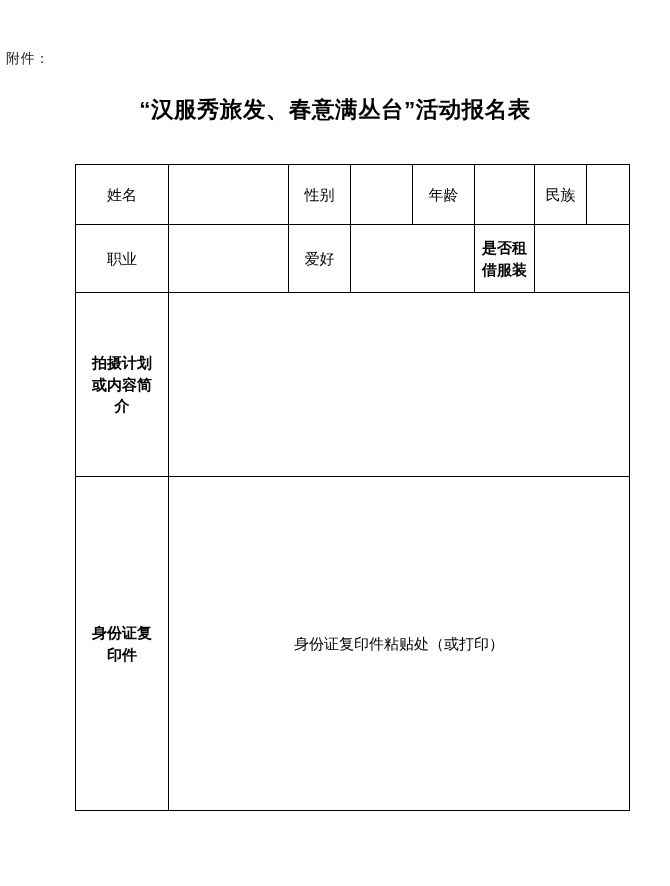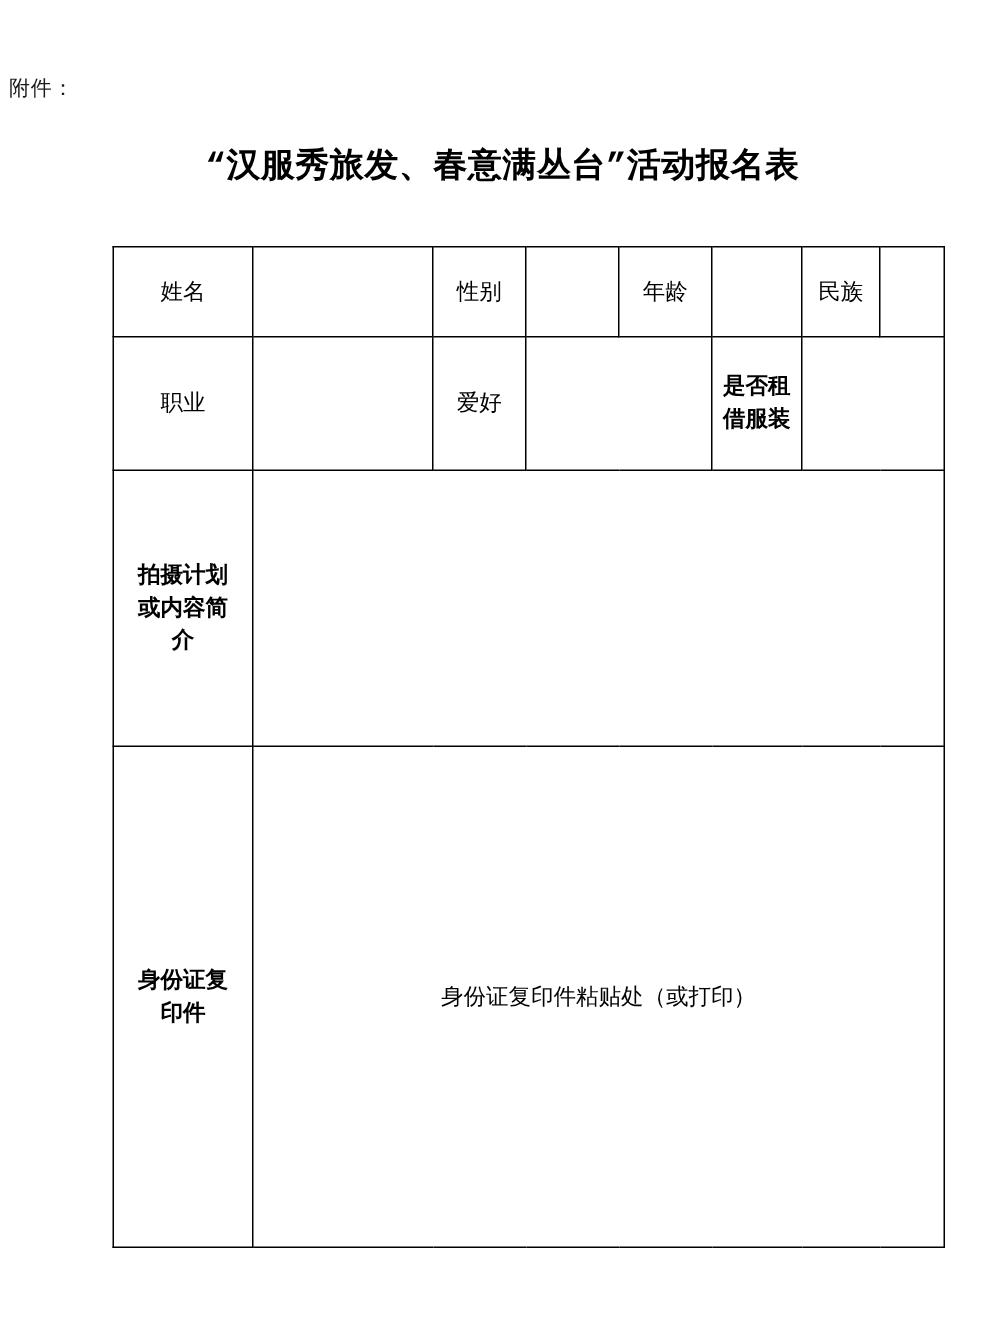--- a/index.html
+++ b/index.html
@@ -33,21 +33,21 @@
   .doc-title {
     position: absolute;
     left: 0;
     top: 58px;
     width: 670px;
     text-align: center;
     font-size: 22.5px;
     font-weight: bold;
     letter-spacing: 0.5px;
     color: #000;
-    font-family: Liberation Mono, monospace;
+    font-family: Liberation Sans, sans-serif;
   }
   .table-wrap {
     position: absolute;
     left: 75px;
     top: 128px;
     width: 554px;
   }
   table.form {
     border-collapse: collapse;
     width: 554px;
@@ -112,21 +112,21 @@
           <td class="blank"></td>
           <td class="label">性别</td>
           <td class="blank"></td>
           <td class="label">年龄</td>
           <td class="blank"></td>
           <td class="label">民族</td>
           <td class="blank"></td>
         </tr>
 
 
-        <tr style="height:89px">
+        <tr style="height:68px">
           <td class="label">职业</td>
           <td class="blank"></td>
           <td class="label">爱好</td>
           <td class="blank" colspan="2"></td>
           <td class="small-label">
             <span class="cell-line">是否租</span>
             <span class="cell-line">借服装</span>
           </td>
           <td class="blank" colspan="2"></td>
         </tr>

